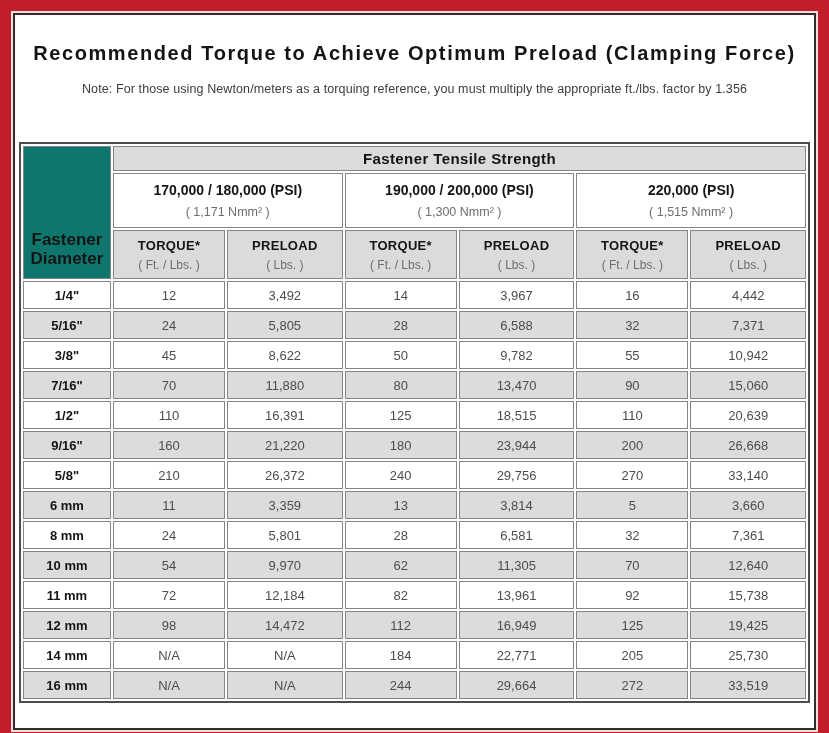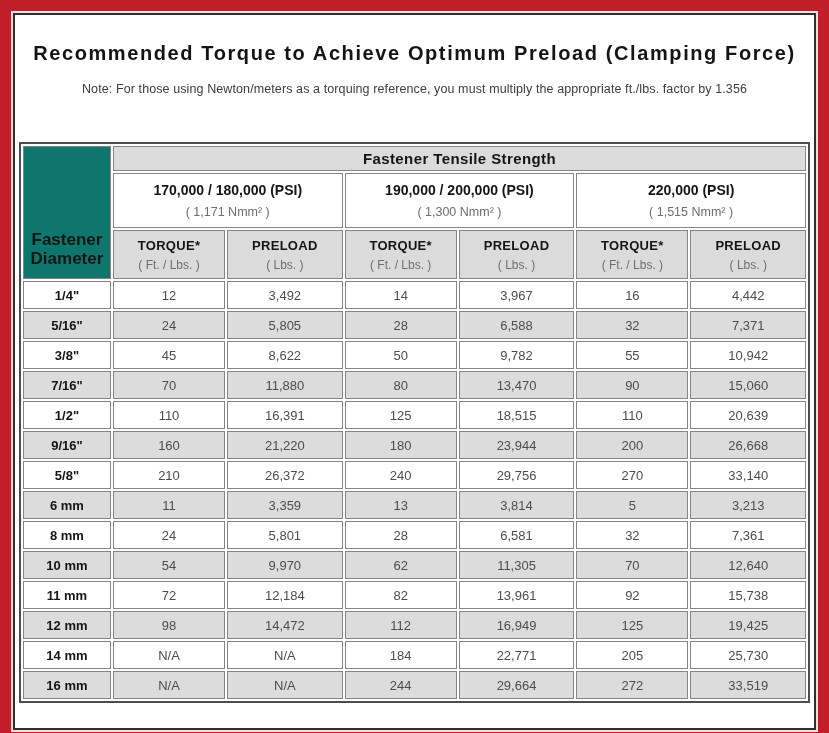--- a/index.html
+++ b/index.html
@@ -210,21 +210,21 @@
           <td class="val">270</td>
           <td class="val">33,140</td>
         </tr>
         <tr class="data-row alt">
           <td class="diam">6 mm</td>
           <td class="val">11</td>
           <td class="val">3,359</td>
           <td class="val">13</td>
           <td class="val">3,814</td>
           <td class="val">5</td>
-          <td class="val">3,213</td>
+          <td class="val">3,660</td>
         </tr>
         <tr class="data-row">
           <td class="diam">8 mm</td>
           <td class="val">24</td>
           <td class="val">5,801</td>
           <td class="val">28</td>
           <td class="val">6,581</td>
           <td class="val">32</td>
           <td class="val">7,361</td>
         </tr>

